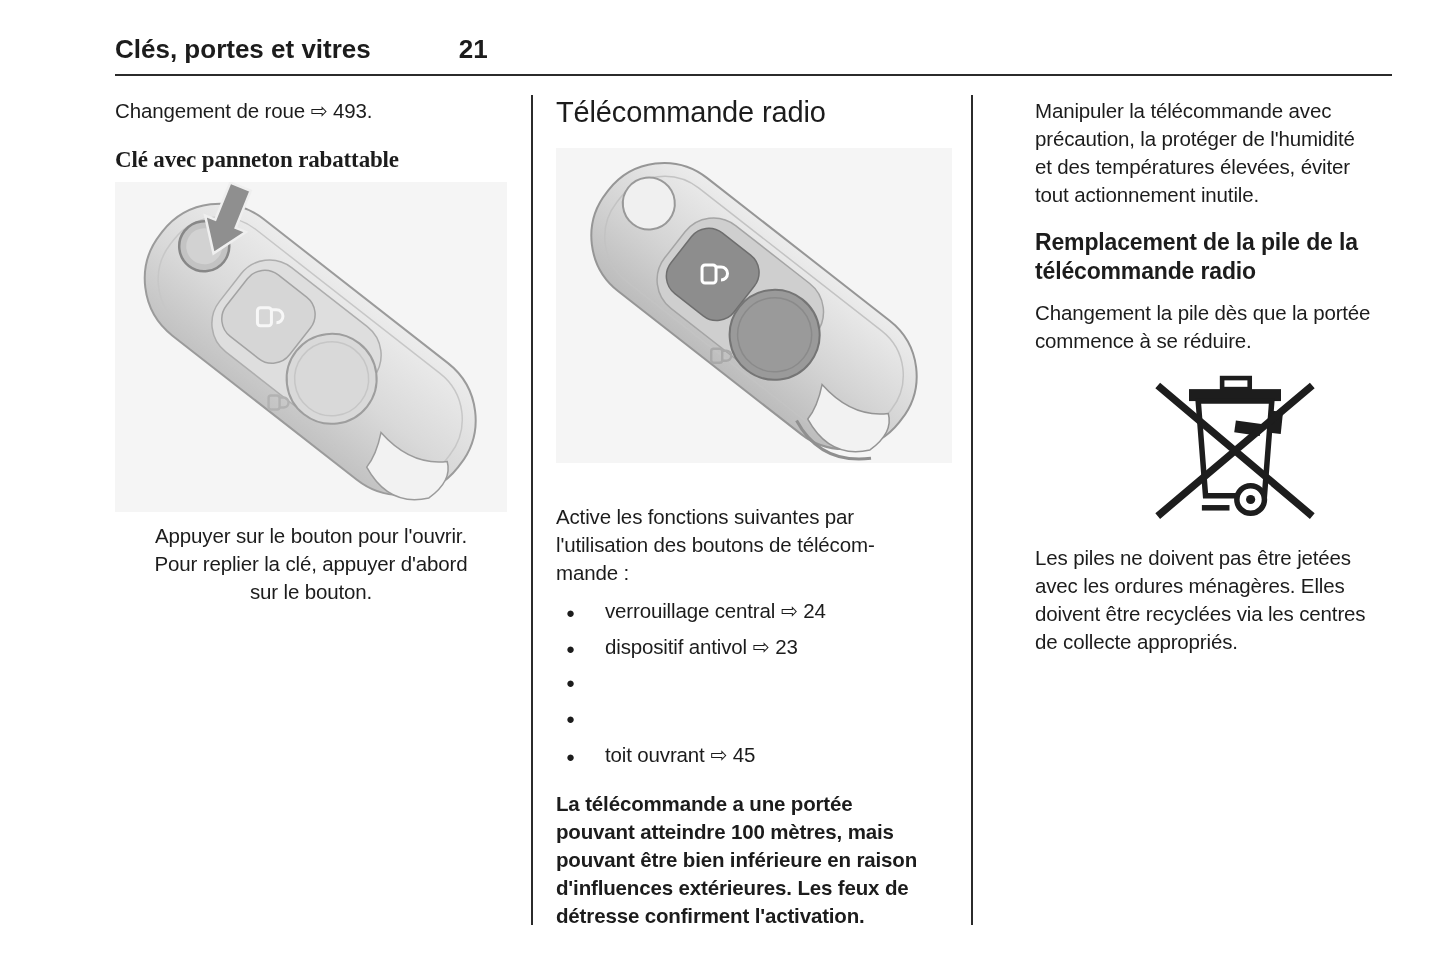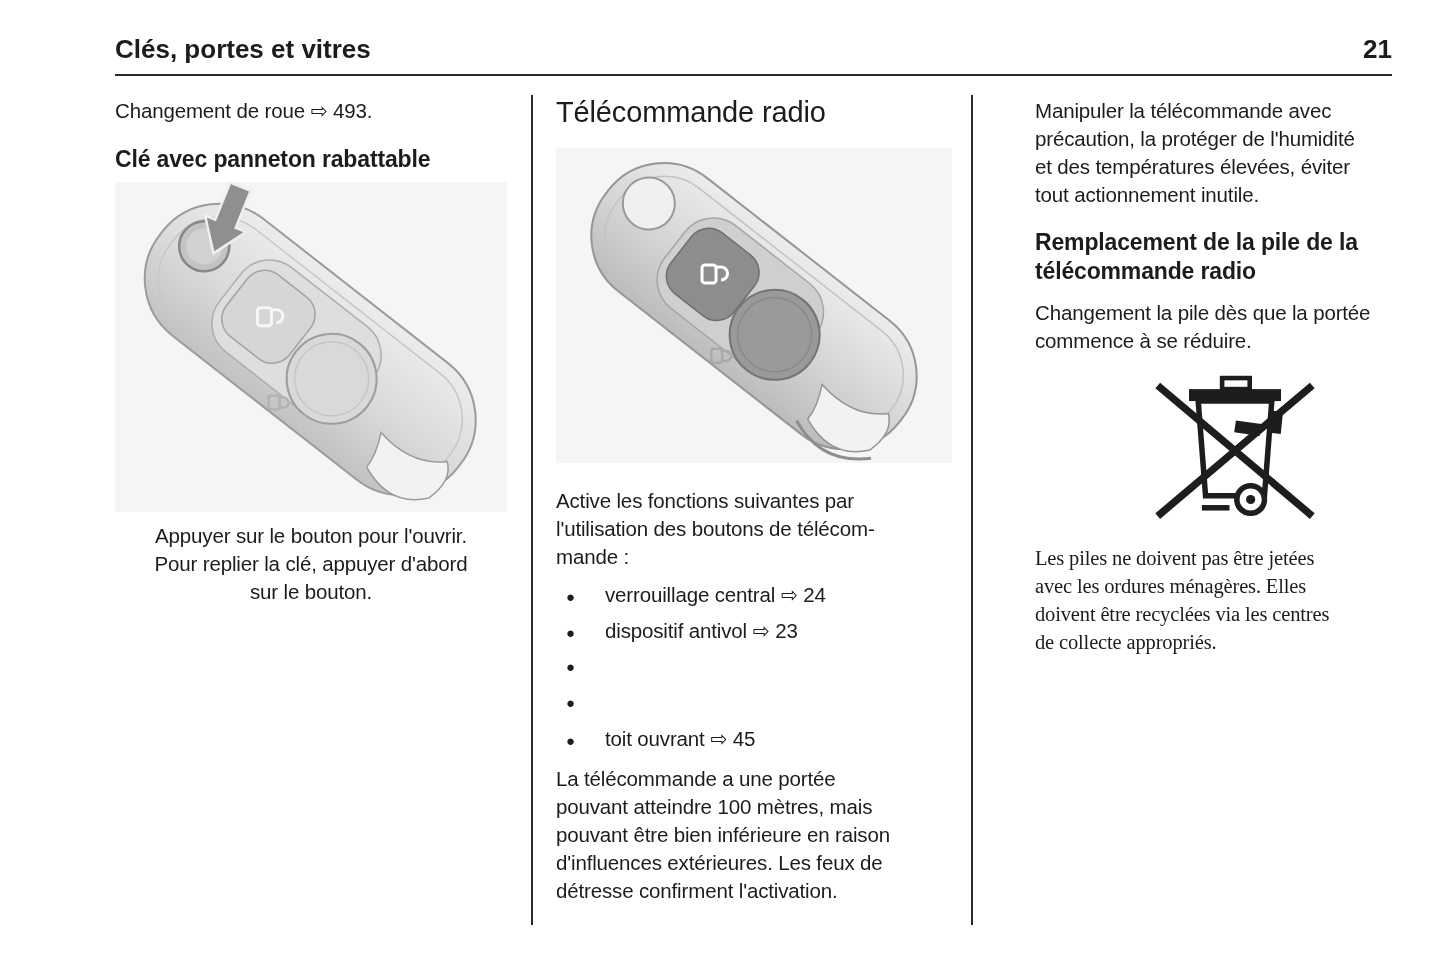--- a/index.html
+++ b/index.html
@@ -7,43 +7,43 @@
     width:1445px;height:965px;
     font-family:"Liberation Sans","DejaVu Sans",sans-serif;
     color:#1c1c1c;
     -webkit-font-smoothing:antialiased;
   }
   .page{position:relative;width:1445px;height:965px;background:#fff;overflow:hidden;}
 
   
   .hdr{
     position:absolute;top:34px;left:115px;width:1277px;
-    display:flex;justify-content:space-between;align-items:baseline;gap:88px;
+    display:flex;justify-content:flex-start;align-items:baseline;gap:88px;
     font-weight:700;font-size:26px;line-height:30px;
   }
   .hdr-rule{position:absolute;top:74px;left:115px;width:1277px;height:2px;background:#2b2b2b;}
 
   
   .vrule{position:absolute;top:95px;height:830px;width:2px;background:#2b2b2b;}
   .vrule.v1{left:531px;}
   .vrule.v2{left:971px;}
 
   
   .col{position:absolute;font-size:20.5px;line-height:28px;letter-spacing:-0.15px;}
   .col.c1{left:115px;top:97px;width:392px;}
   .col.c2{left:556px;top:94px;width:400px;}
   .col.c3{left:995px;top:97px;width:400px;margin-left:40px;}
 
   .pre{white-space:pre-line;}
   .h2{font-size:29px;line-height:36px;font-weight:400;margin:0;}
   .h3{font-size:23px;line-height:29px;font-weight:700;margin:0;}
 
-  .mt8{margin-top:8px;} .mt11{margin-top:11px;font-family:Liberation Serif, serif;} .mt13{margin-top:13px;}
-  .mt18{margin-top:18px;} .mt19{margin-top:19px;} .mt20{margin-top:20px;}
-  .mt21{margin-top:10px;text-align:center;} .mt24{margin-top:24px;} .mt6{margin-top:8px;}
+  .mt8{margin-top:8px;} .mt11{margin-top:11px;} .mt13{margin-top:13px;}
+  .mt18{margin-top:18px;} .mt19{margin-top:19px;} .mt20{margin-top:20px;font-family:Liberation Serif, serif;}
+  .mt21{margin-top:10px;text-align:center;} .mt24{margin-top:40px;} .mt6{margin-top:17px;font-weight:bold;}
 
   .img-box{background:#f5f5f5;}
   .img-box svg{display:block;}
 
   
   ul.blist{list-style:none;margin:6px 0 0 0;padding:0;}
   ul.blist li{display:flex;align-items:baseline;height:36px;line-height:36px;}
   ul.blist .marker{flex:0 0 39px;padding-left:10px;font-size:15px;}
 
   .weee-wrap{margin-top:8px;height:170px;display:flex;justify-content:center;align-items:center;}

